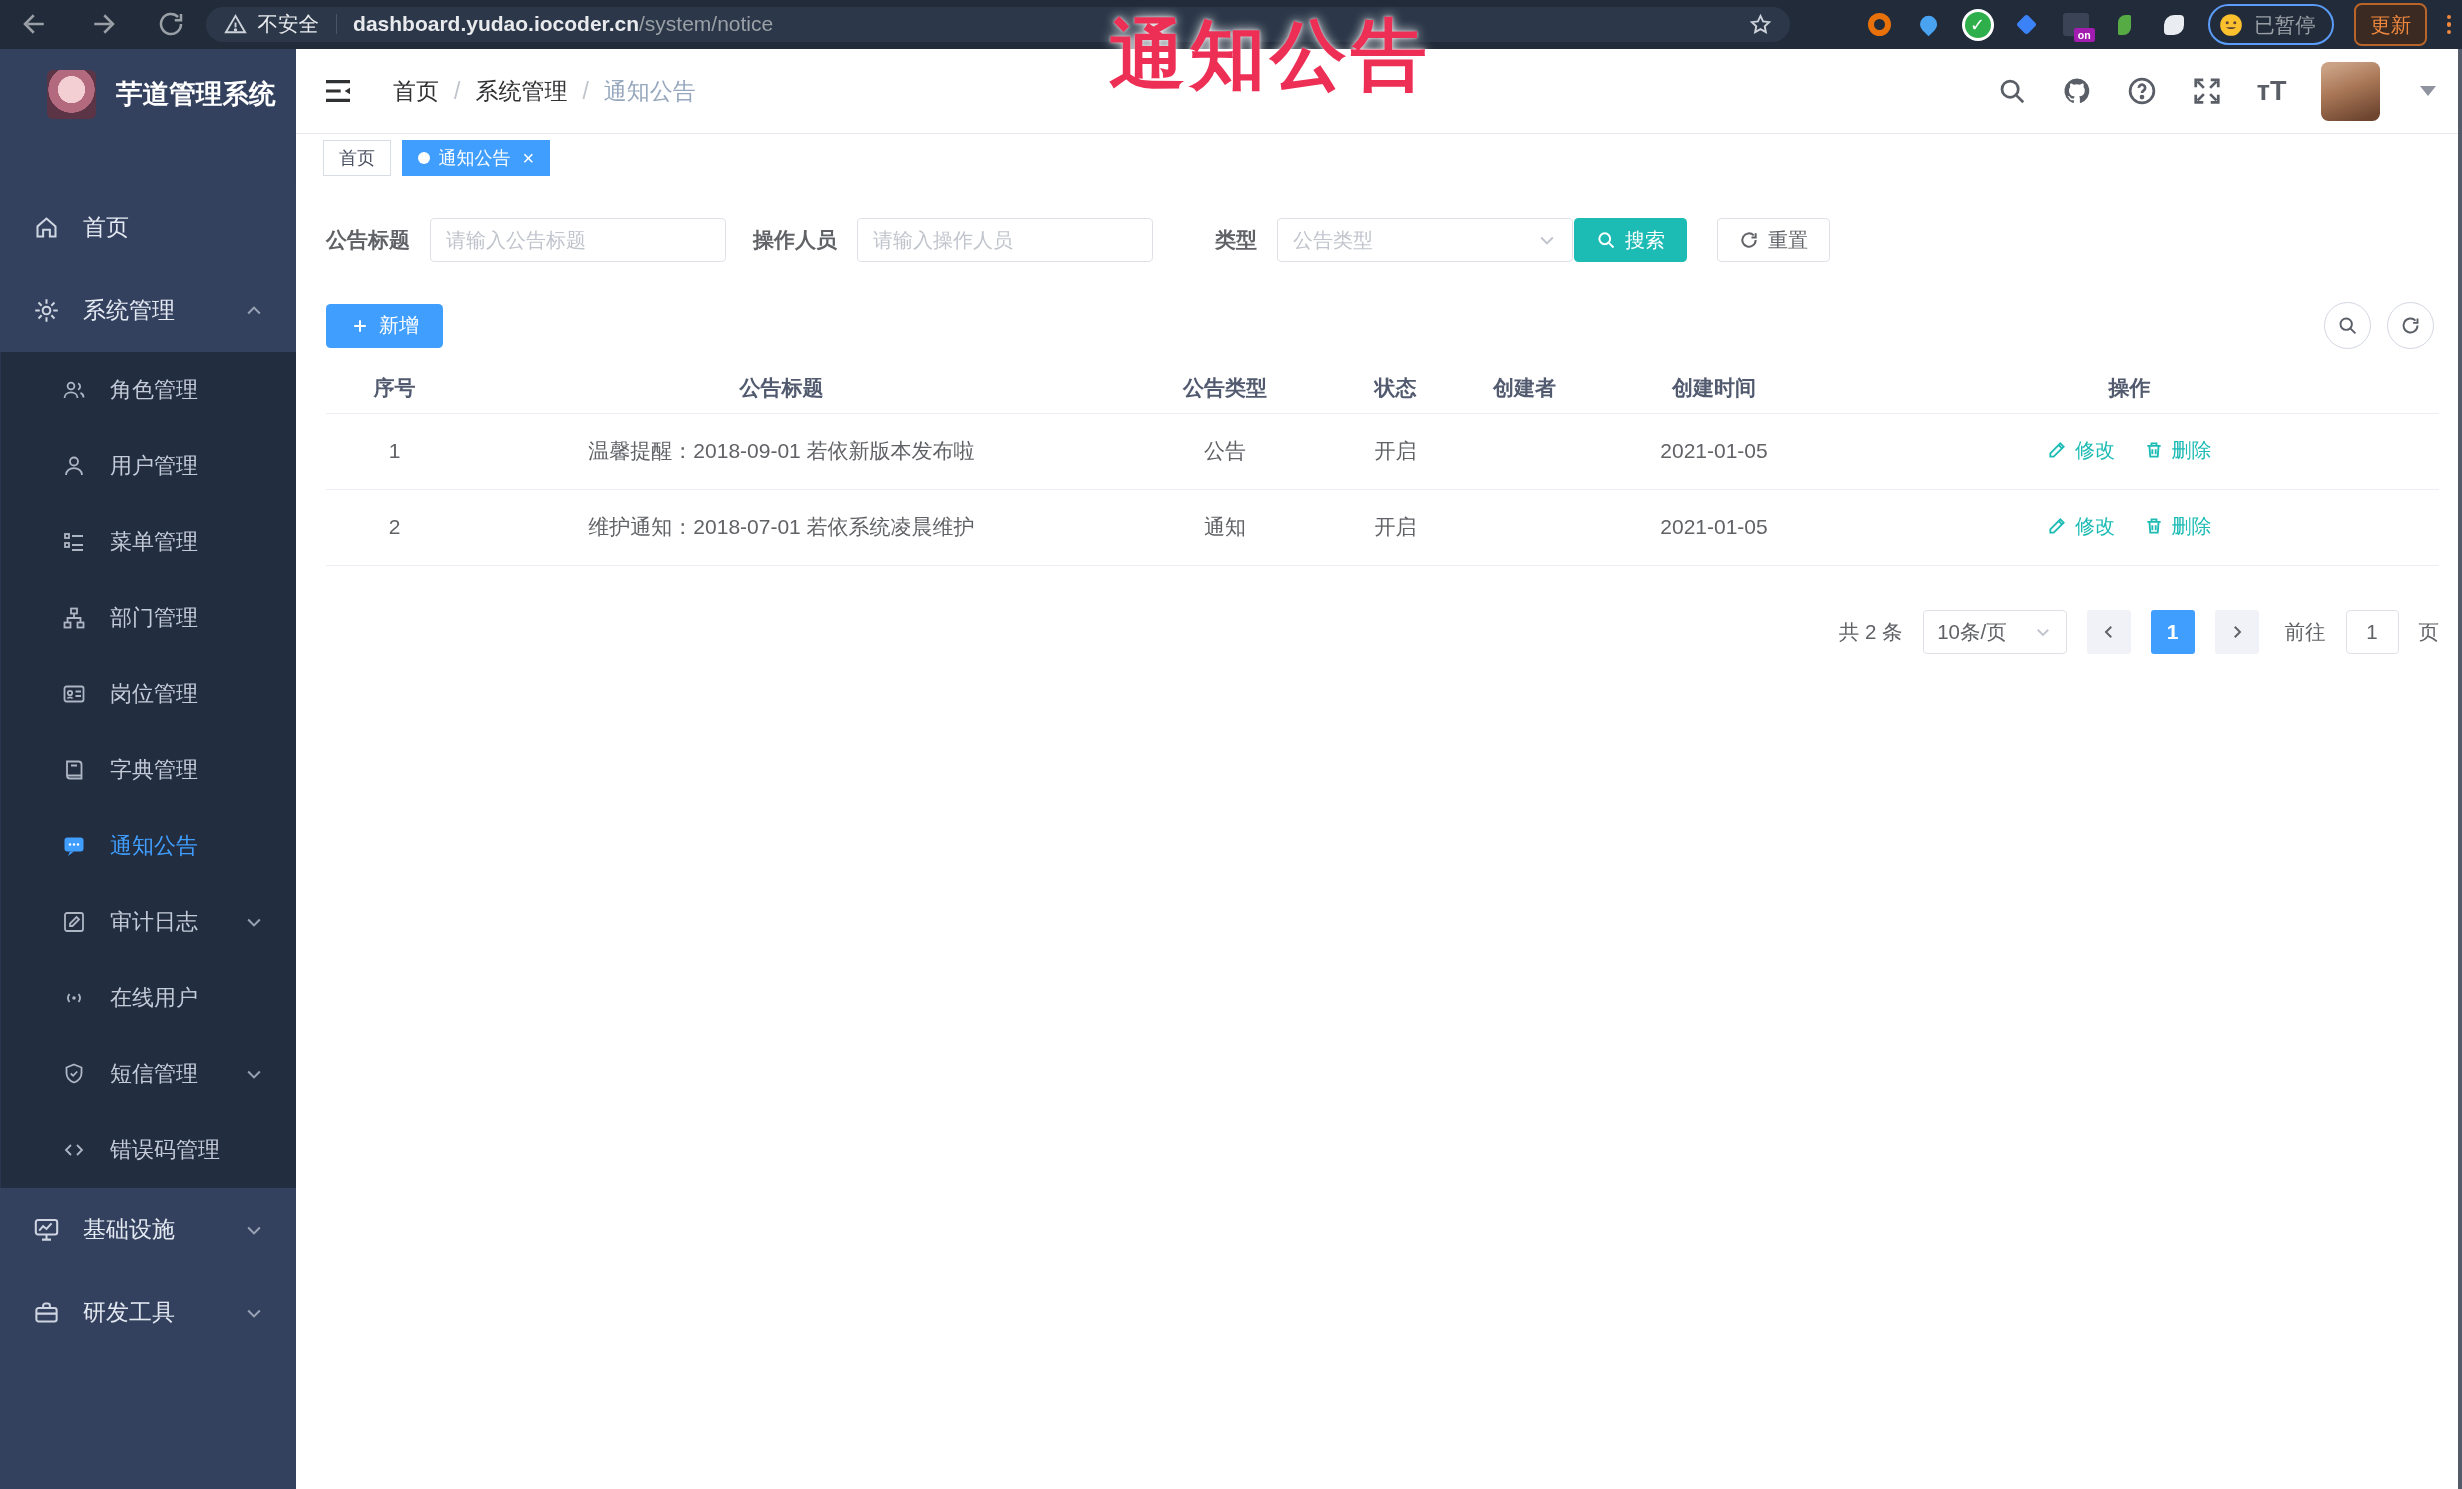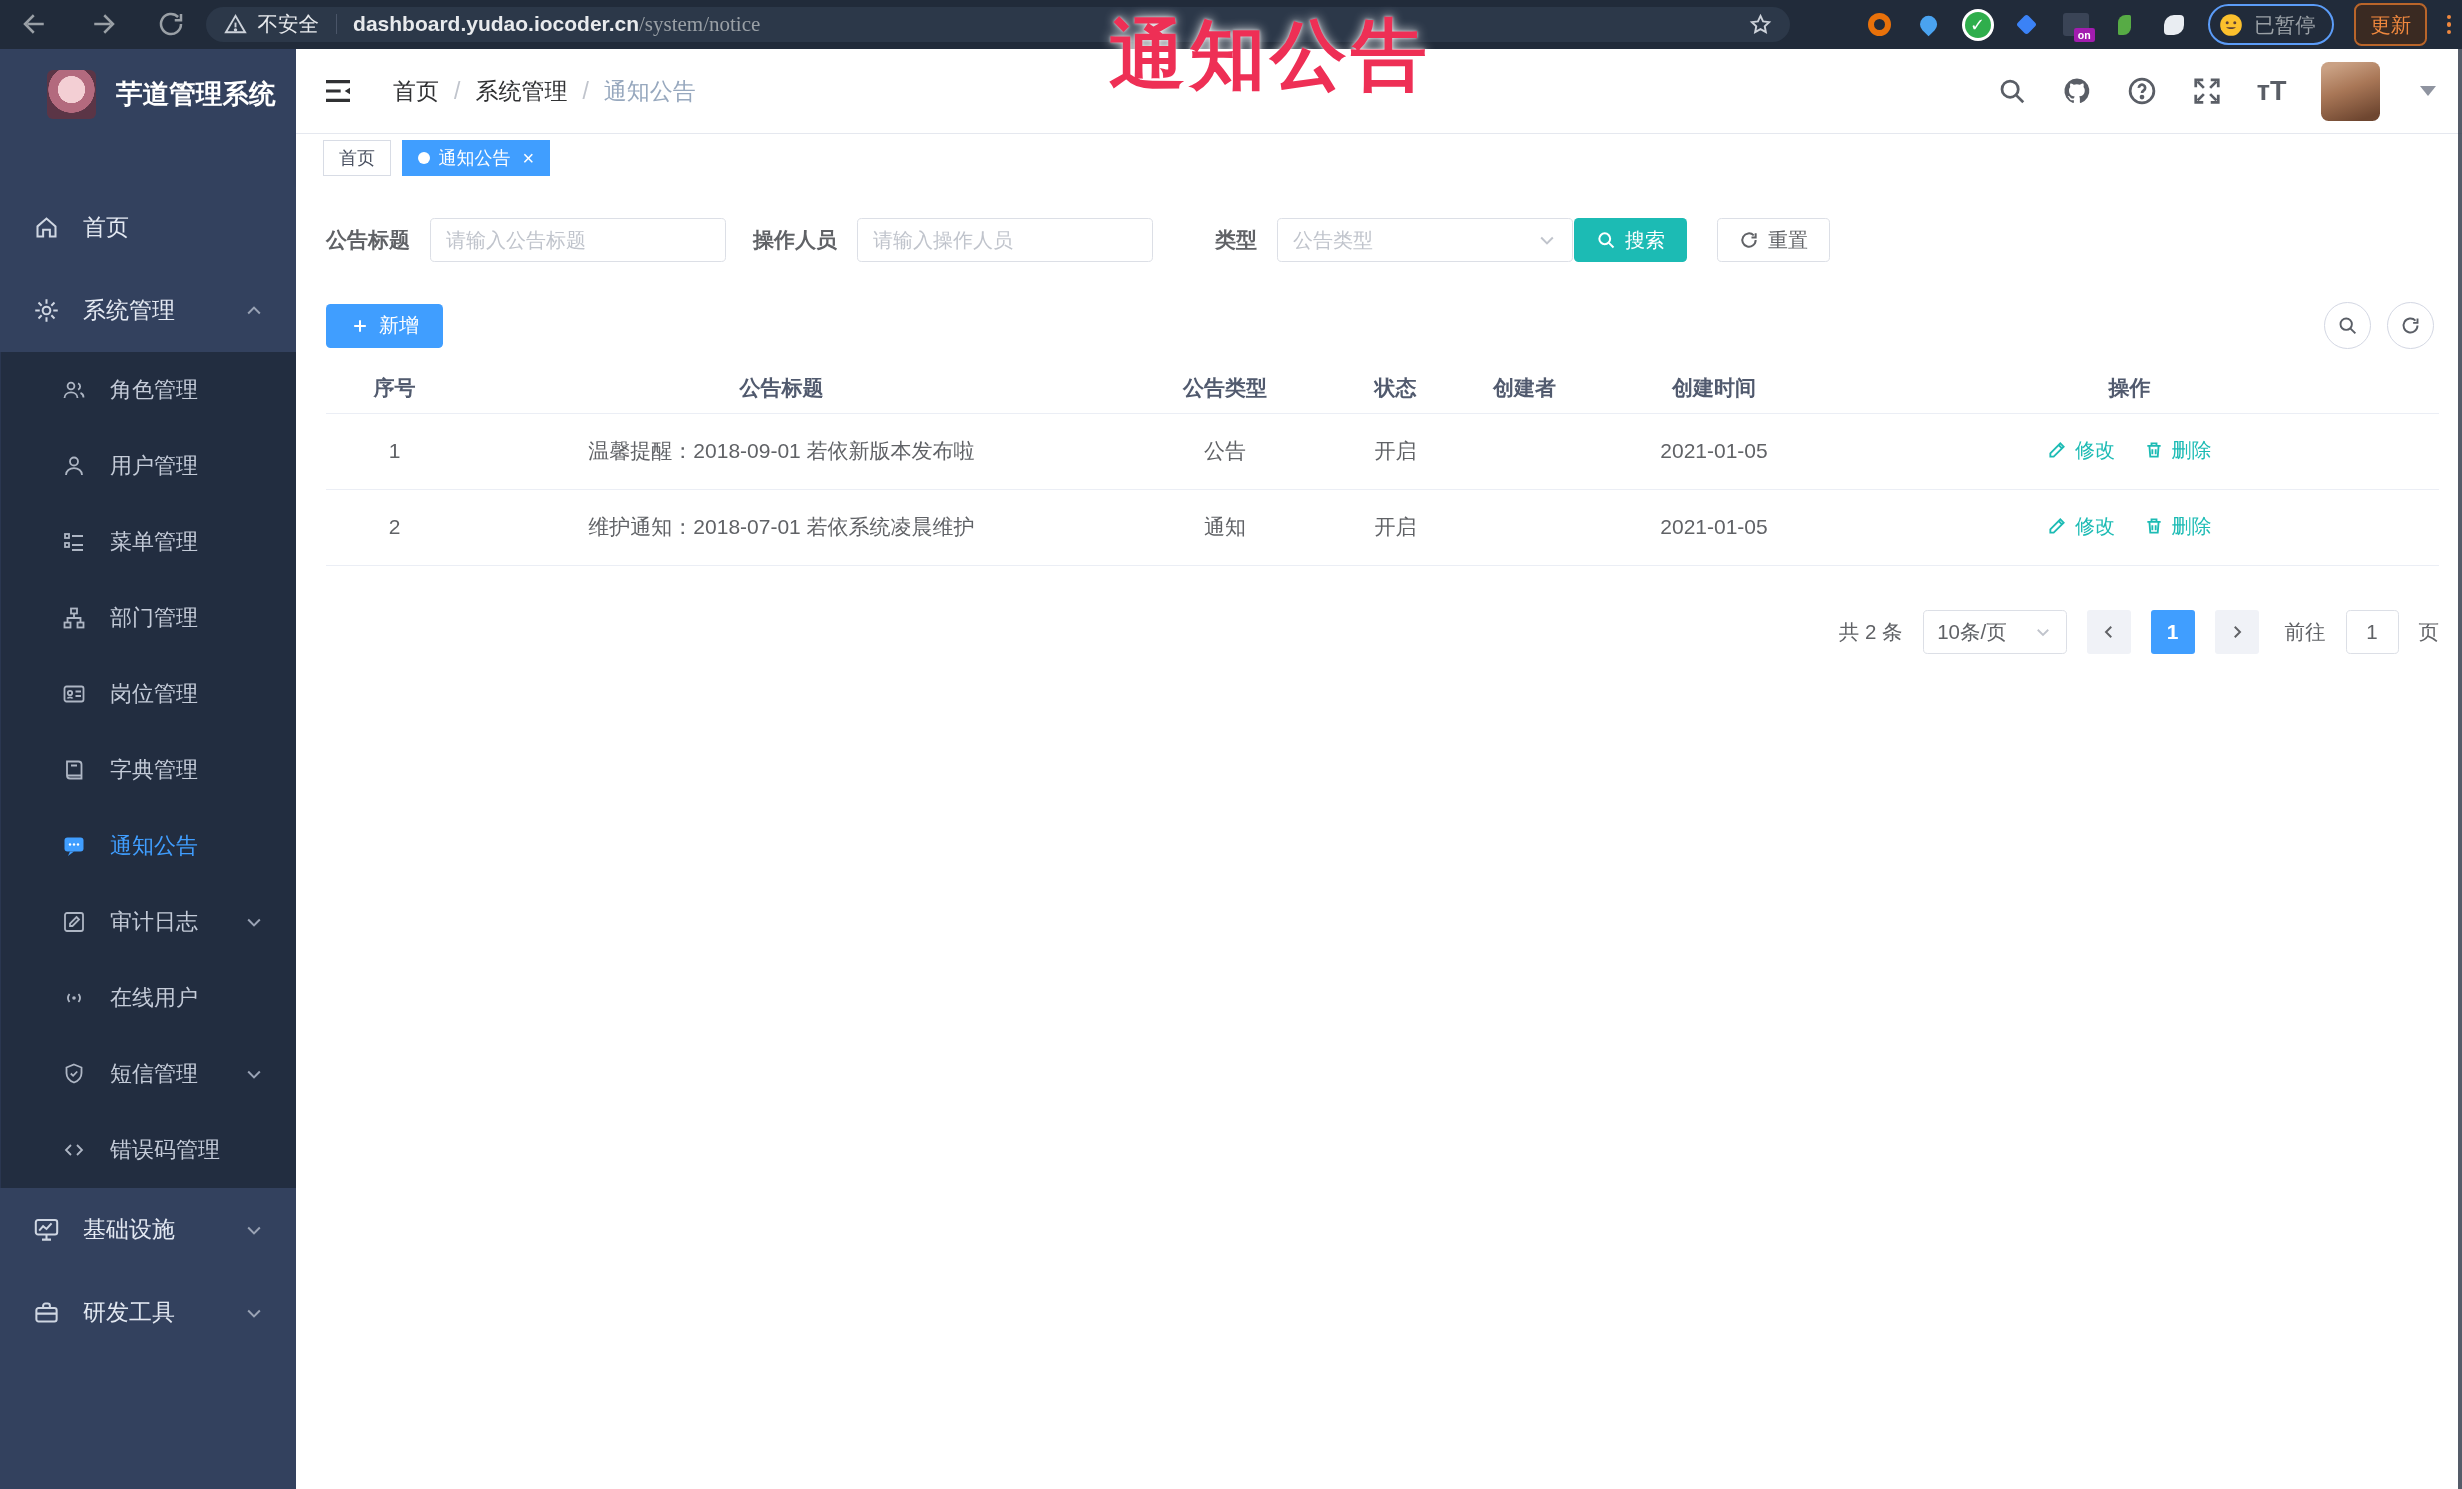--- a/index.html
+++ b/index.html
@@ -10,21 +10,21 @@
   
   .browser-bar{ position:absolute; inset:0 0 auto 0; height:63px; background:#212b3a; }
   .bnav{ position:absolute; top:9px; display:flex; align-items:center; gap:38px; left:20px; }
   .bnav svg{ width:30px; height:30px; stroke:#9aa0a6; fill:none; stroke-width:2; }
   .addr{ position:absolute; left:206px; top:6.8px; width:1584px; height:35px; background:#2c3849;
          border-radius:18px; display:flex; align-items:center; padding:0 18px; gap:10.6px; }
   .addr svg{ width:23px; height:23px; stroke:#cdd2da; fill:none; stroke-width:2; flex:none; }
   .sec-label{ color:#e8eaed; font-size:20.5px; }
   .addr-div{ width:0.8px; height:20px; background:#4a5568; margin:0 6px; }
   .url{ font-size:21px; color:#e8eaed; white-space:nowrap; }
-  .url .path{ color:#9aa0a6;font-family:Liberation Serif, serif; }
+  .url .path{ color:#9aa0a6; }
   .star{ margin-left:auto; }
   .ext{ position:absolute; right:10.6px; top:0; height:49px; display:flex; align-items:center; gap:20px; }
   .ext-ic{ width:29px; height:29px; display:flex; align-items:center; justify-content:center; }
   .ring{ width:23px; height:23px; border:6px solid #e8710a; border-radius:50%; }
   .drop{ width:16.7px; height:16.7px; background:#4aa3f0; border-radius:50% 50% 50% 0; transform:rotate(-45deg); }
   .gcheck{ width:26px; height:26px; background:#2fae4c; border-radius:50%; color:#fff; font-size:18px;
            display:flex;align-items:center;justify-content:center; box-shadow:0 0 0 3px #fff; }
   .diamond{ width:15px; height:15px; background:#3b82f6; transform:rotate(45deg); border-radius:3px; }
   .onext{ position:relative; width:26px; height:23px; background:#3a4456; border-radius:3px; }
   .onext .badge{ position:absolute; right:-6px; bottom:-6px; background:#a21caf; color:#fff; font-size:10.6px;

